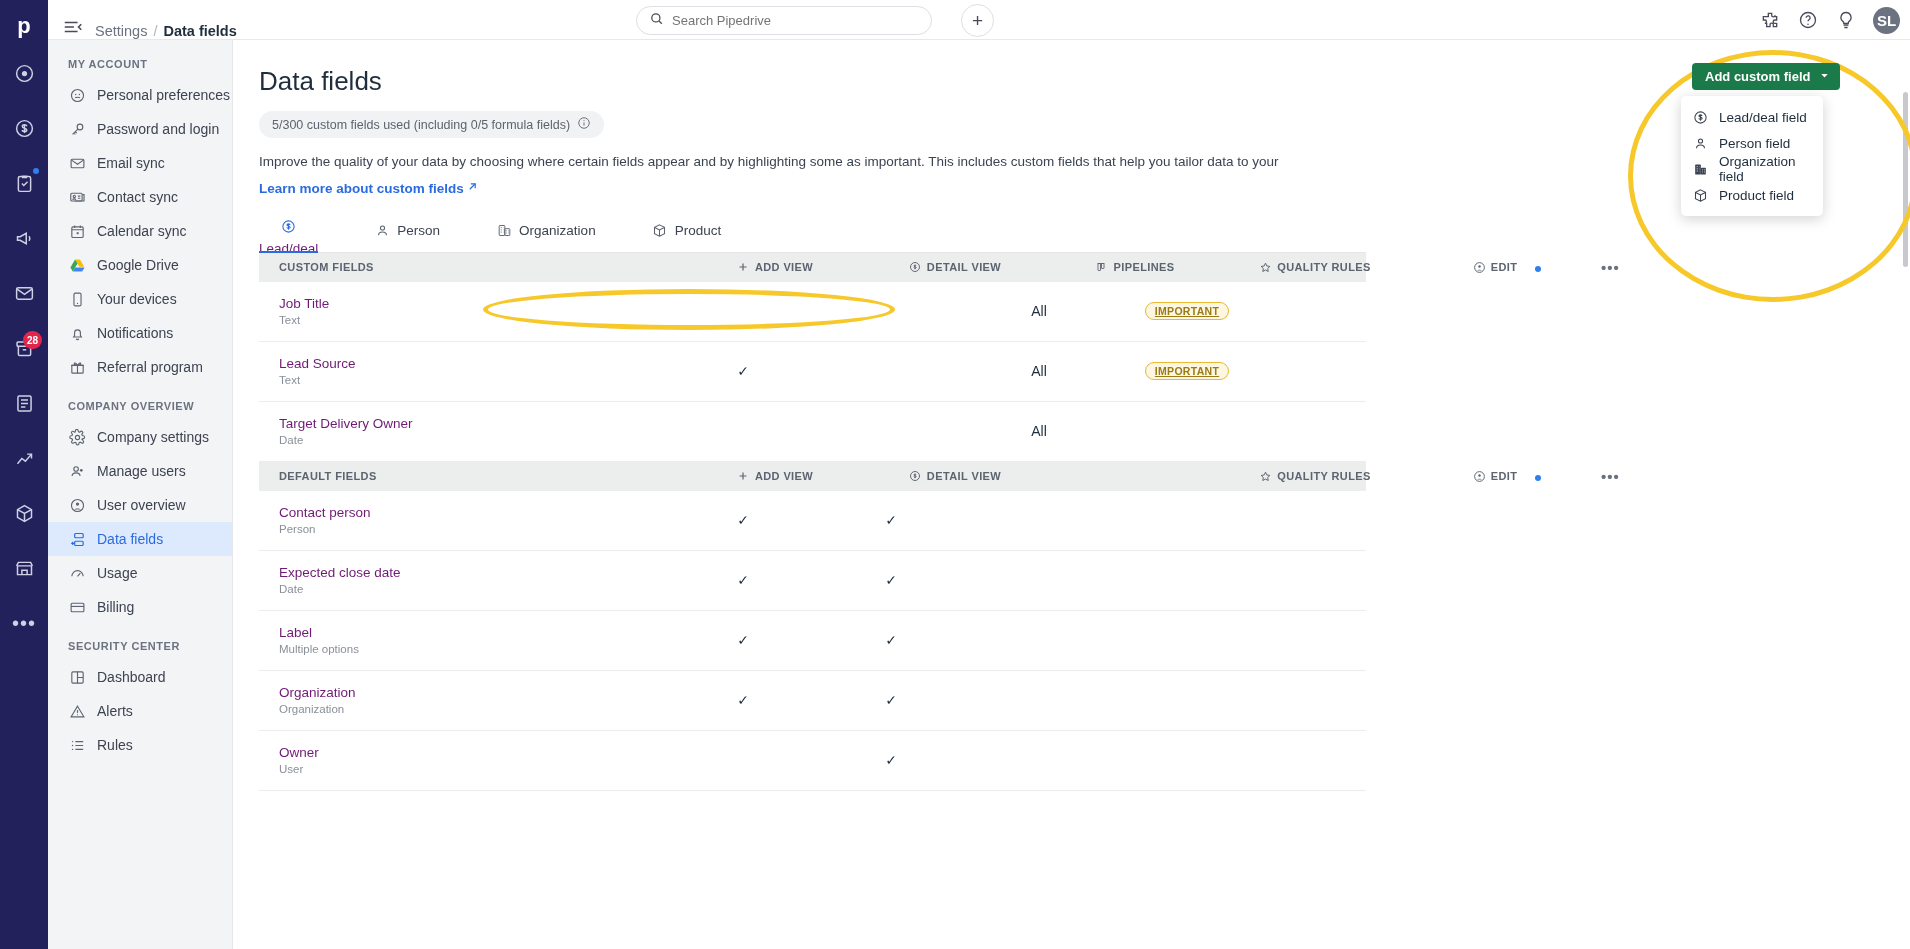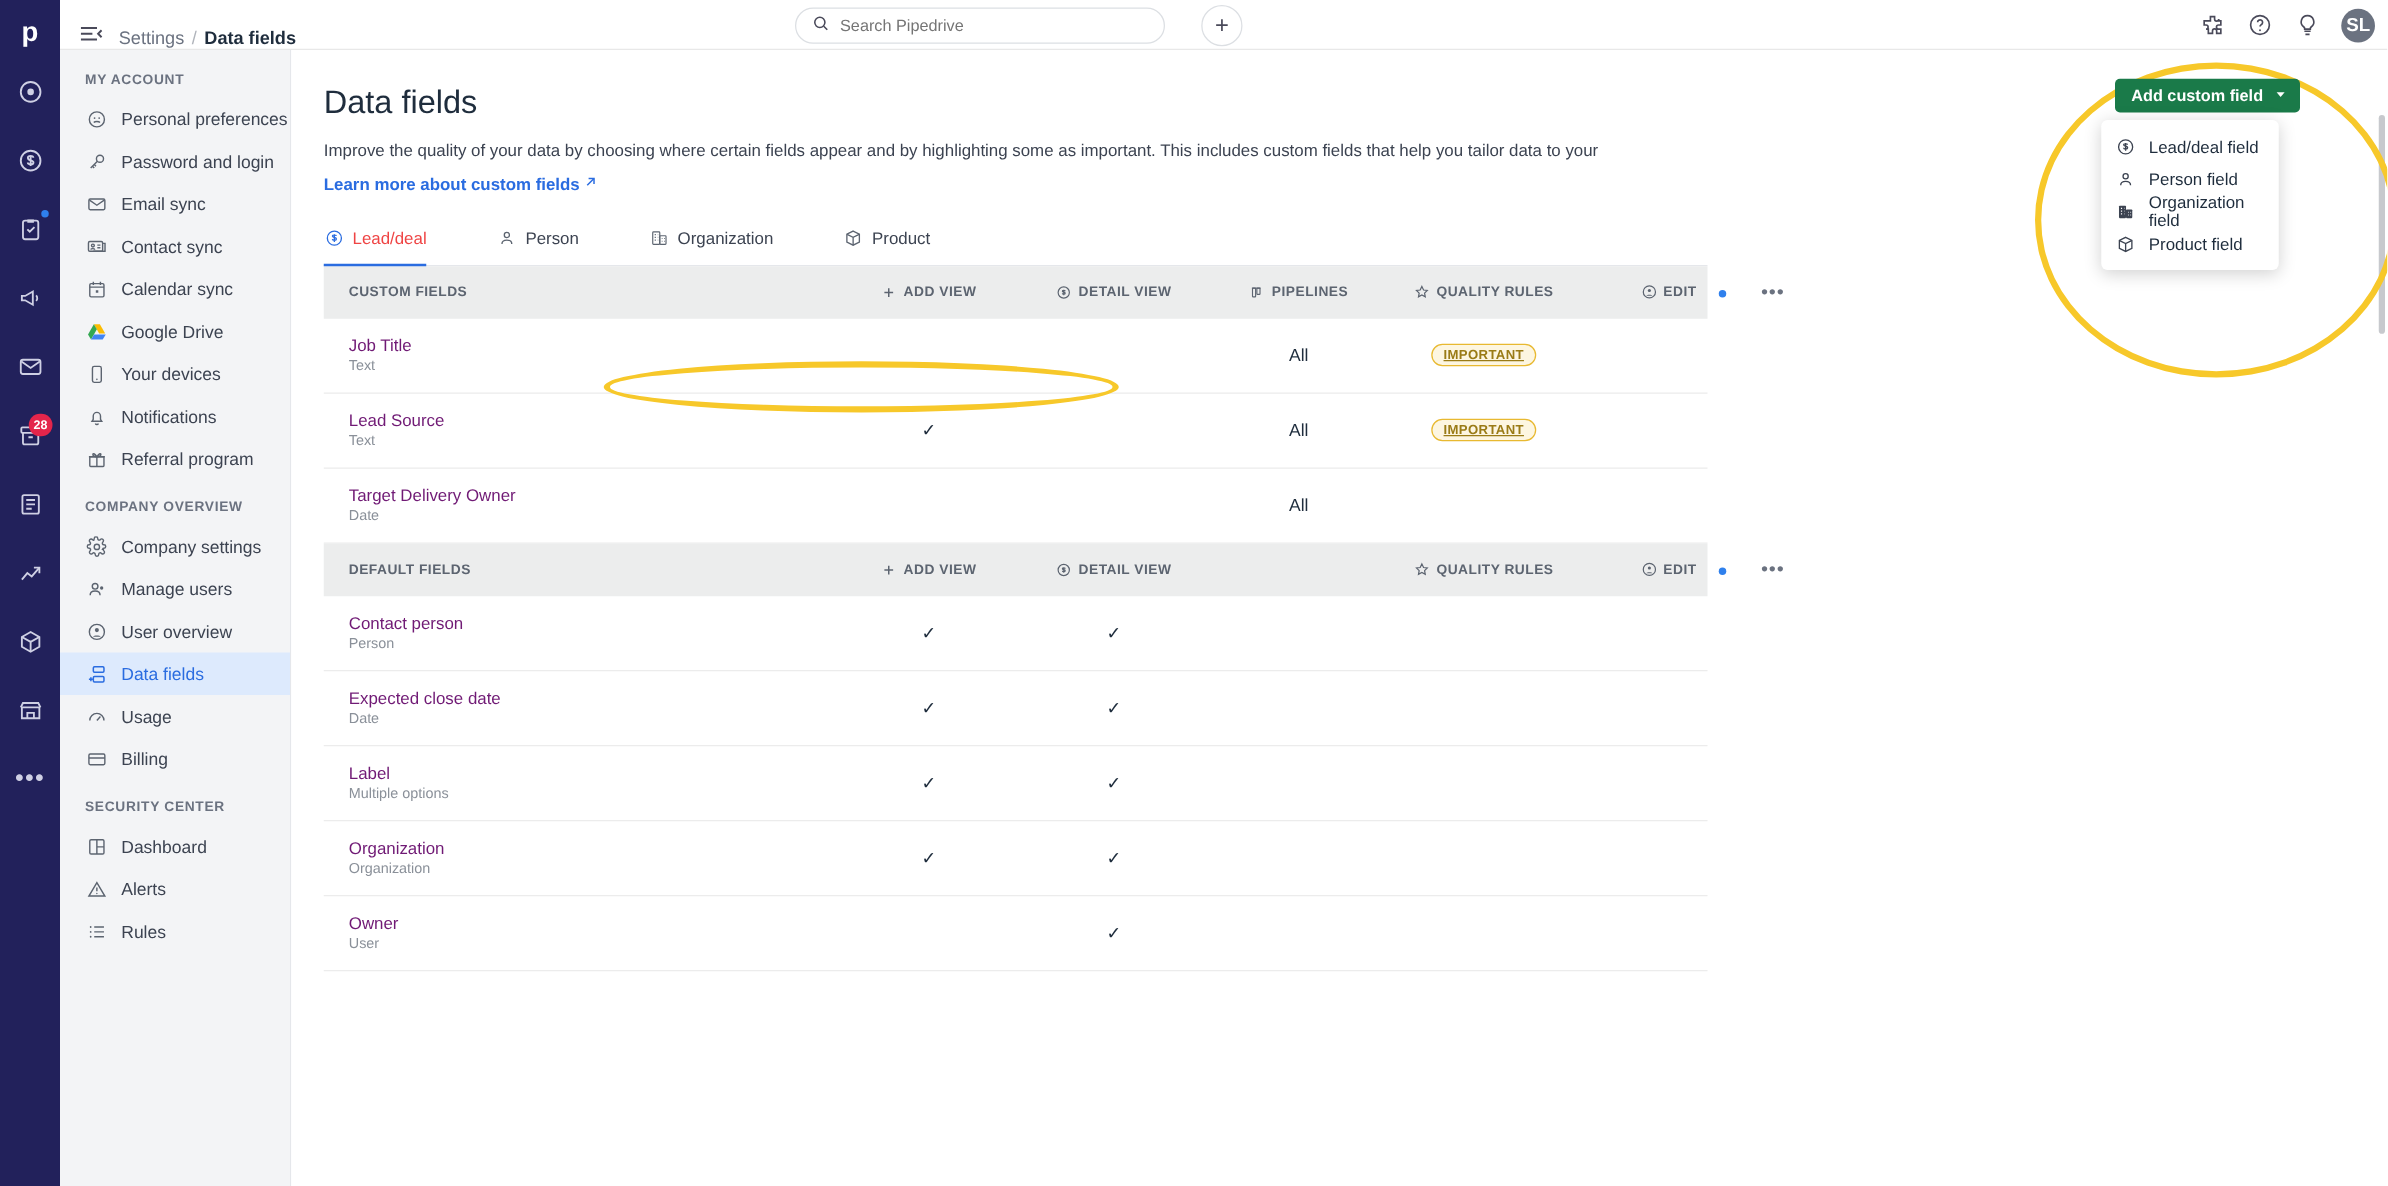--- a/index.html
+++ b/index.html
@@ -134,32 +134,32 @@
   .tabs {
     margin: 22px 0 0 26px; display: flex; gap: 0;
     border-bottom: 1px solid #e5e7eb; width: 1107px; height: 34px;
   }
   .tab {
     display: flex; align-items: center; gap: 7px;
     font-size: 13.5px; color: #3c4351; padding: 0 0 10px 0; margin-right: 56px;
     position: relative;
   }
   .tab .ti { width: 16px; height: 16px; display: flex; align-items: center; justify-content: center; color: #5c6470; }
-  .tab.active { color: #ef4444; }
+  .tab.active { color: #701a75; flex-direction: column; }
   .tab.active .ti { color: #2a6ce0; }
   .tab.active::after {
     content: ""; position: absolute; left: 0; right: 0; bottom: -1px; height: 2px; background: #2a6ce0;
   }
 
   
   .table { margin-left: 26px; width: 1107px; }
   .trow-head {
-    display: flex; align-items: center; height: 42px;
+    display: flex; align-items: center; height: 29px;
     background: #eceded; font-size: 11px; font-weight: bold;
-    letter-spacing: .4px; color: #5c6470; text-transform: uppercase;
+    letter-spacing: .4px; color: #5c6470; text-transform: uppercase; gap: 32px;
   }
   .th-name { flex: 0 0 410px; padding-left: 20px; }
   .th-col { flex: 0 0 148px; display: flex; align-items: center; justify-content: center; gap: 5px; position: relative; }
   .th-col .ti { width: 13px; height: 13px; display: flex; align-items: center; justify-content: center; }
   .th-more { flex: 1; display: flex; align-items: center; justify-content: center; font-size: 15px; letter-spacing: 1px; color: #6b7280; }
   .blue-dot { width: 6px; height: 6px; border-radius: 50%; background: #2f80ed; position: absolute; top: 5px; right: 28px; }
 
   .trow {
     display: flex; align-items: center; height: 60px;
     border-bottom: 1px solid #ececec; font-size: 13.5px;
@@ -533,20 +533,30 @@
           </svg>
         </span>
       <span class="lbl">Rules</span>
     </div>
   </div>
 
   <div class="main">
 
     <h1 class="page-title">Data fields</h1>
 
+    <div class="chip">
+      <span>5/300 custom fields used (including 0/5 formula fields)</span>
+      <span>
+        <svg viewBox="0 0 24 24" fill="none" stroke="#6b7280" stroke-width="1.7" width="14" height="14">
+            <circle cx="12" cy="12" r="9"></circle>
+            <path d="M12 11v5.5"></path>
+            <circle cx="12" cy="7.9" r=".95" fill="#6b7280" stroke="none"></circle>
+          </svg>
+      </span>
+    </div>
 
     <div class="desc">Improve the quality of your data by choosing where certain fields appear and by highlighting some as important. This includes custom fields that help you tailor data to your</div>
 
     <a class="learn">
       <span>Learn more about custom fields</span>
       <span>
         <svg viewBox="0 0 24 24" fill="none" stroke="#2a6ce0" stroke-width="2.2" width="13" height="13">
             <path d="M7 17L17 7"></path>
             <path d="M9 7h8v8"></path>
           </svg>

